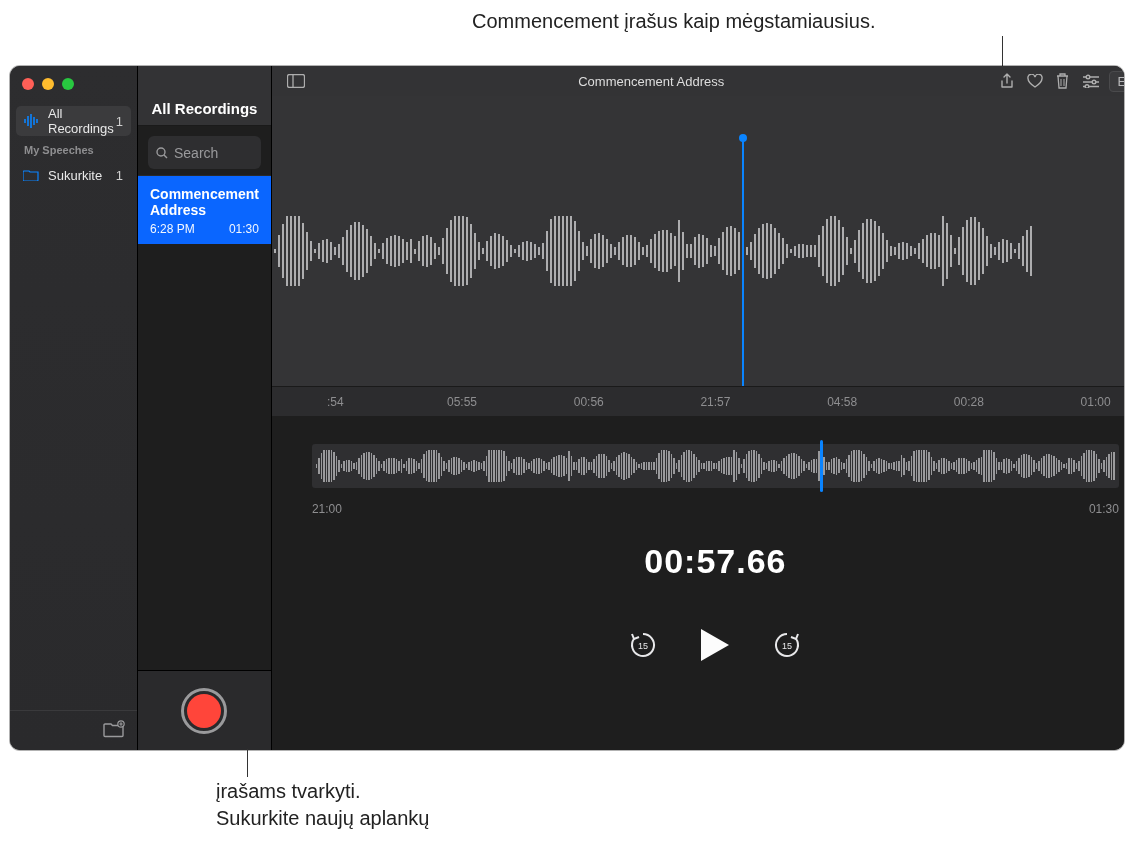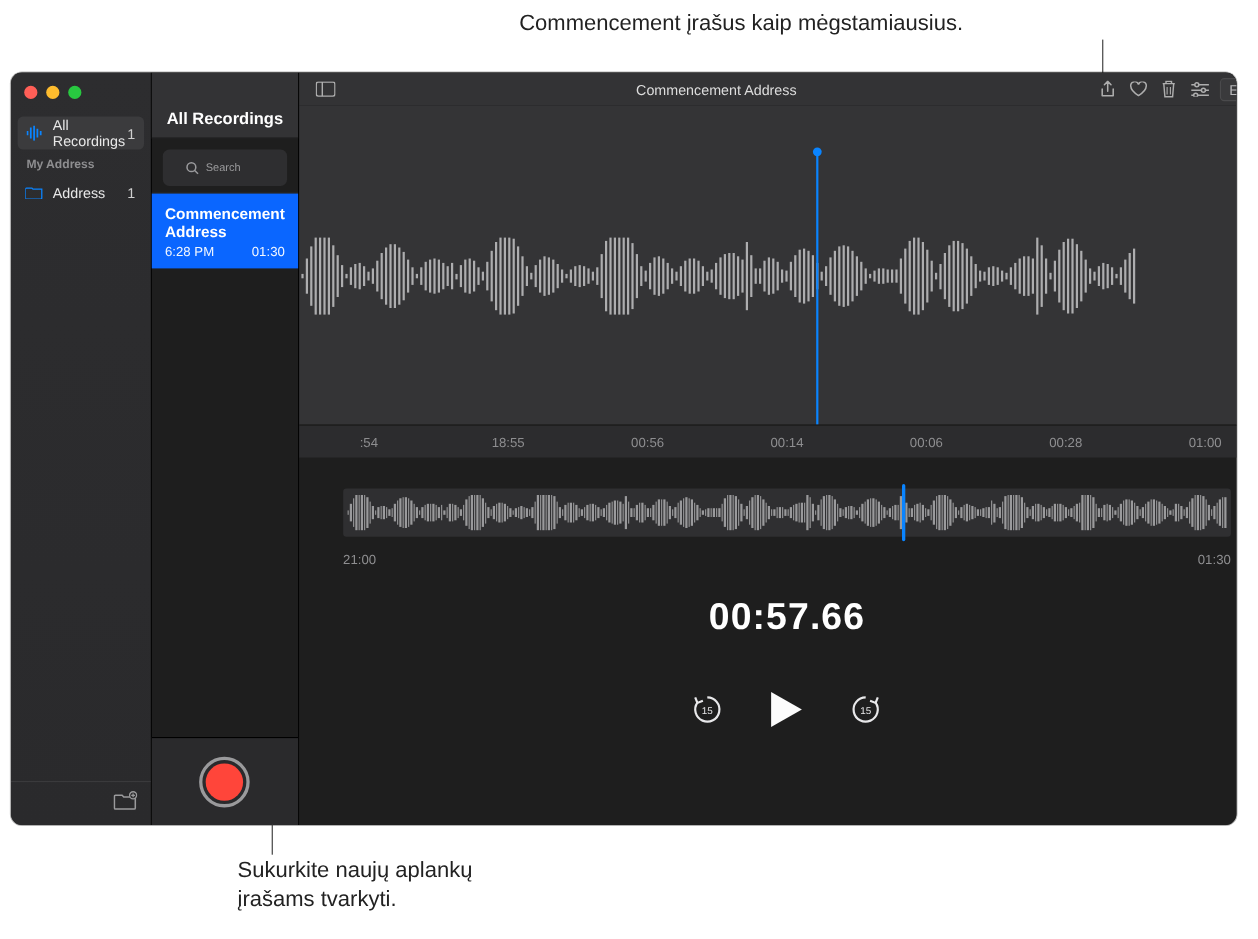--- a/index.html
+++ b/index.html
@@ -89,22 +89,22 @@
   font-weight: 600; font-size: 15px;
   padding-bottom: 8px;
   border-bottom: 1px solid #1a1a1a;
 }
 .search-wrap { padding: 10px 10px 6px; border-bottom: 1px solid #2a2a2a;}
 .search {
   background: #2e2e30;
   border-radius: 6px;
   height: 33px;
   display: flex; align-items: center;
-  padding: 0 21px;
-  color: #9a9a9c; font-size: 10px;
+  padding: 0 8px;
+  color: #9a9a9c; font-size: 14px;
 }
 .search svg { margin-right: 6px; }
 .rec-item {
   background: #0a66ff;
   color: #fff;
   padding: 10px 12px 8px;
 }
 .rec-item .title { font-weight: 600; font-size: 14px; margin-bottom: 4px;}
 .rec-item .meta { display:flex; justify-content: space-between; font-size: 12px; opacity: .95;}
 .mid-spacer { flex: 1; }
@@ -214,28 +214,28 @@
                 <line x1="4" y1="2" x2="4" y2="12"></line>
                 <line x1="7" y1="0" x2="7" y2="14"></line>
                 <line x1="10" y1="3" x2="10" y2="11"></line>
                 <line x1="13" y1="5" x2="13" y2="9"></line>
               </g>
             </svg>
         </span>
         <span>All Recordings</span>
         <span class="count">1</span>
       </div>
-      <div class="side-header">My Address</div>
+      <div class="side-header">My Speeches</div>
       <div class="side-row">
         <span class="icon">
           <svg width="16" height="12" viewBox="0 0 16 12">
               <path d="M1 2h5l1 1h8v8a1 1 0 0 1-1 1H1a1 1 0 0 1-1-1V3a1 1 0 0 1 1-1z" fill="none" stroke="#0a84ff" stroke-width="1.2"></path>
             </svg>
         </span>
-        <span>Address</span>
+        <span>Sukurkite</span>
         <span class="count">1</span>
       </div>
     </div>
     <div class="side-bottom">
       <span class="icon">
         <svg width="22" height="18" viewBox="0 0 22 18">
             <path d="M2 4h6l1.5 1.5H20v10a1 1 0 0 1-1 1H2a1 1 0 0 1-1-1V5a1 1 0 0 1 1-1z" fill="none" stroke="#9a9a9c" stroke-width="1.4"></path>
             <circle cx="18" cy="4" r="3.2" fill="#2a2a2c" stroke="#9a9a9c" stroke-width="1.2"></circle>
             <line x1="18" y1="2.3" x2="18" y2="5.7" stroke="#9a9a9c" stroke-width="1.2"></line>
             <line x1="16.3" y1="4" x2="19.7" y2="4" stroke="#9a9a9c" stroke-width="1.2"></line>
@@ -501,24 +501,24 @@
           <span style="height: 4.75571px;"></span>
           <span style="height: 16.1571px;"></span>
           <span style="height: 29.4328px;"></span>
           <span style="height: 41.1289px;"></span>
           <span style="height: 49.6142px;"></span>
         </div>
       <div class="playhead" style="left:53%"></div>
     </div>
     <div class="ruler">
       <span class="tick">:54</span>
-      <span class="tick">18:55</span>
+      <span class="tick">05:55</span>
       <span class="tick">00:56</span>
-      <span class="tick">00:14</span>
-      <span class="tick">00:06</span>
+      <span class="tick">21:57</span>
+      <span class="tick">04:58</span>
       <span class="tick">00:28</span>
       <span class="tick">01:00</span>
     </div>
 
     <div class="wave-small-wrap">
       <div class="wave-small" id="wave-small">
         <div class="wave-small-play" style="left:63%"></div>
       <span style="height: 4px;"></span>
           <span style="height: 16.397px;"></span>
           <span style="height: 26.8684px;"></span>
@@ -868,15 +868,15 @@
             <text x="16" y="20" text-anchor="middle" fill="#e8e8ea" font-size="9" font-family="Arial">15</text>
           </svg>
       </div>
     </div>
 
   </div>
 </div>
 
 <div class="leader leader-bot-v"></div>
 <div class="annotation annotation-bottom">
+  <div>įrašams tvarkyti.</div>
   <div>Sukurkite naujų aplankų</div>
-  <div>įrašams tvarkyti.</div>
 </div>
 
 </body></html>

